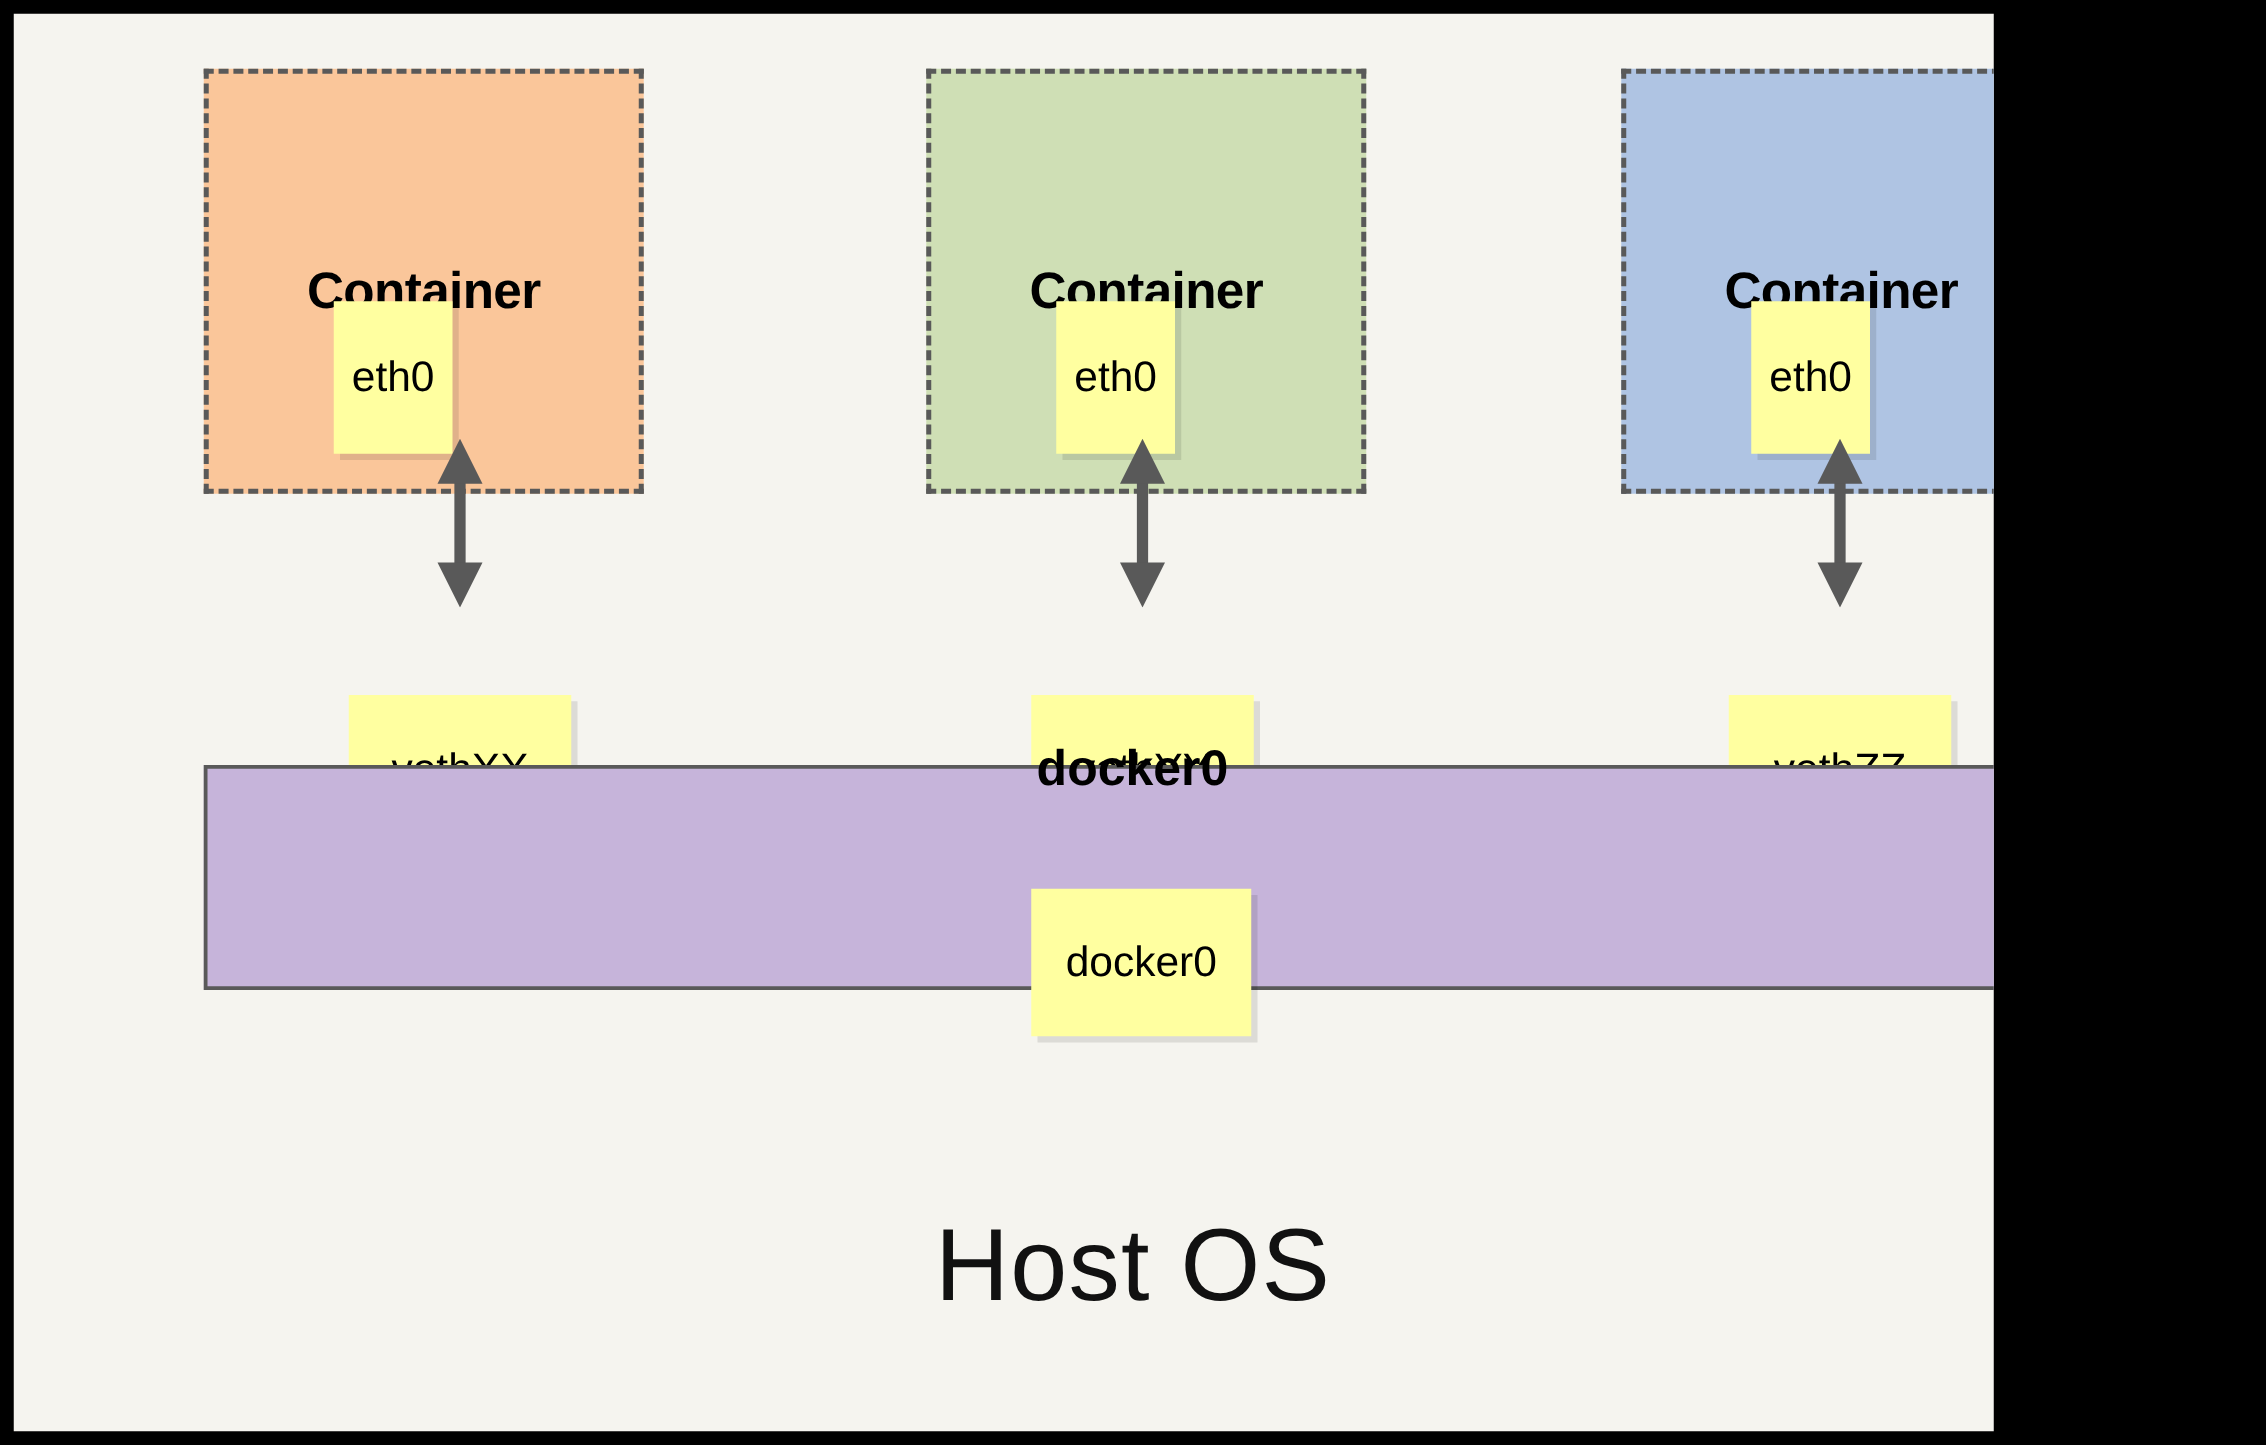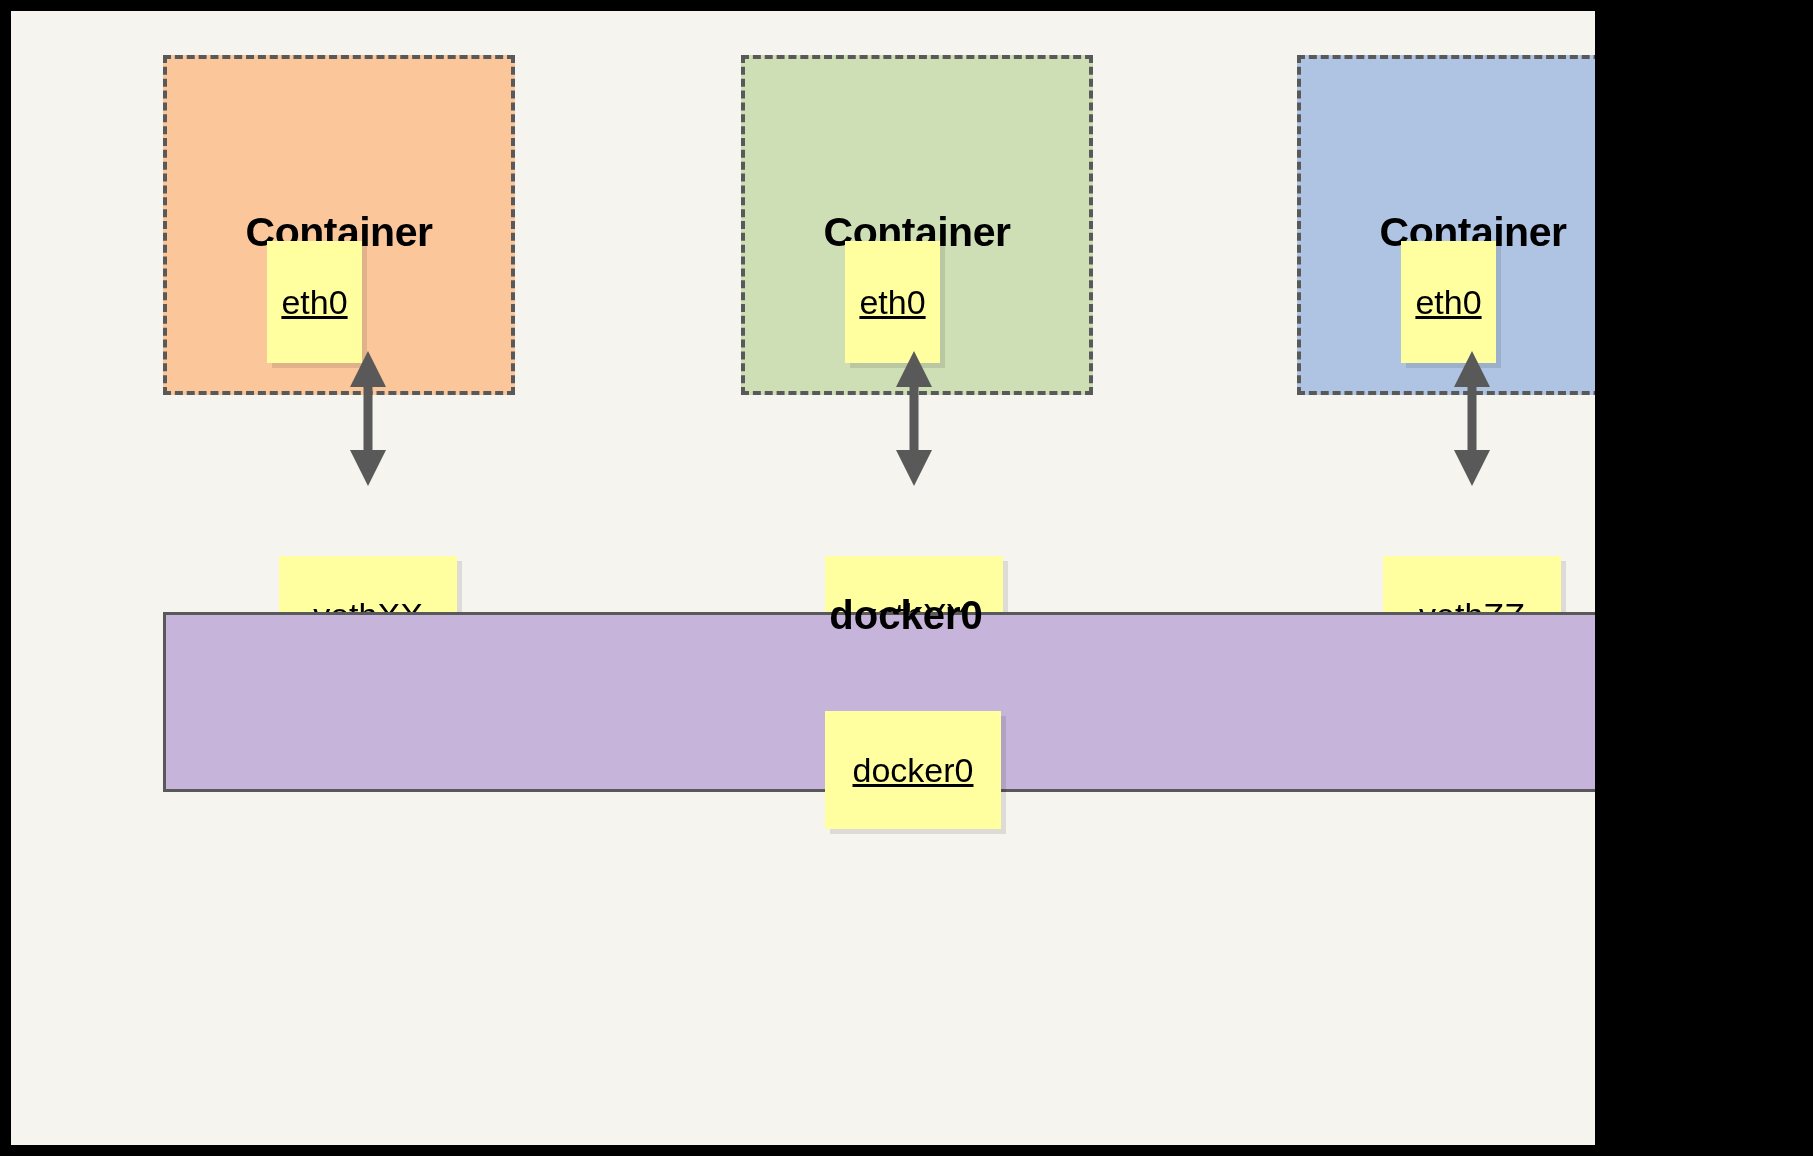--- a/index.html
+++ b/index.html
@@ -54,21 +54,20 @@
   
   .ybox {
     position: absolute;
     background: #ffffa0;
     box-sizing: border-box;
     box-shadow: 5px 5px 0 0 rgba(0,0,0,0.10);
     display: flex;
     align-items: center;
     justify-content: center;
     color: #000000;
-    text-decoration: underline;
   }
   .ybox-eth {
     width: 95px;
     height: 122px;
     font-size: 34px;
   }
   .ybox-veth {
     width: 178px;
     height: 118px;
     font-size: 34px;
@@ -195,15 +194,16 @@
 
     <div id="docker-bar"></div>
     <div id="docker-title-wrap">
       <div id="docker-bar-title">docker0</div>
     </div>
     <div class="ybox ybox-docker" style="left:814px; top:700px;">
       <span>docker0</span>
     </div>
 
 
+    <div id="host-os">Host OS</div>
 
   </div>
 </div>
 
 </body></html>

